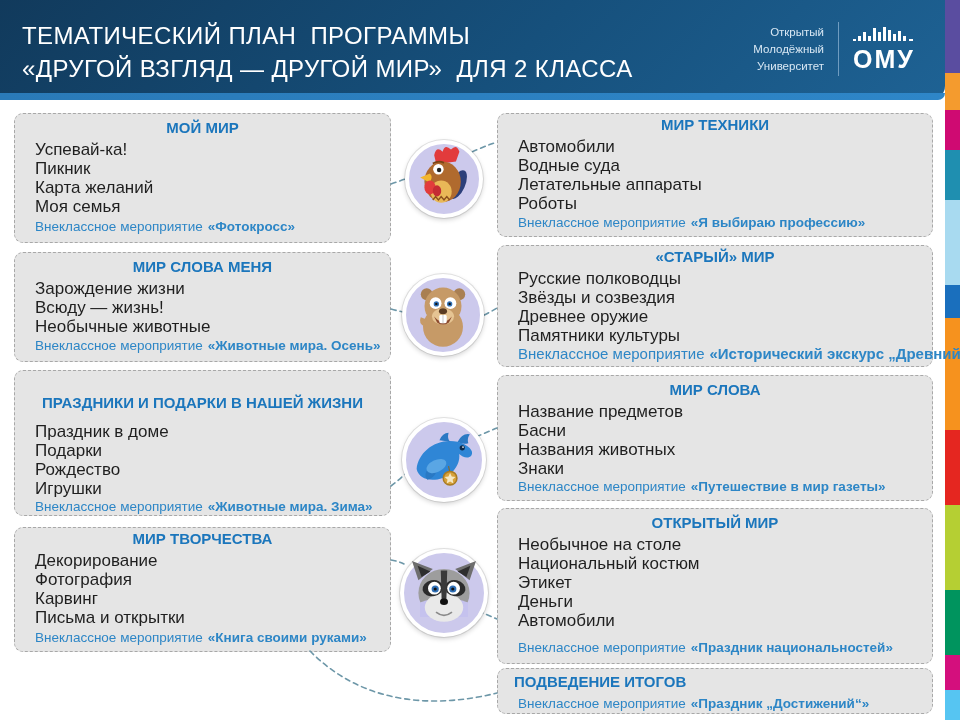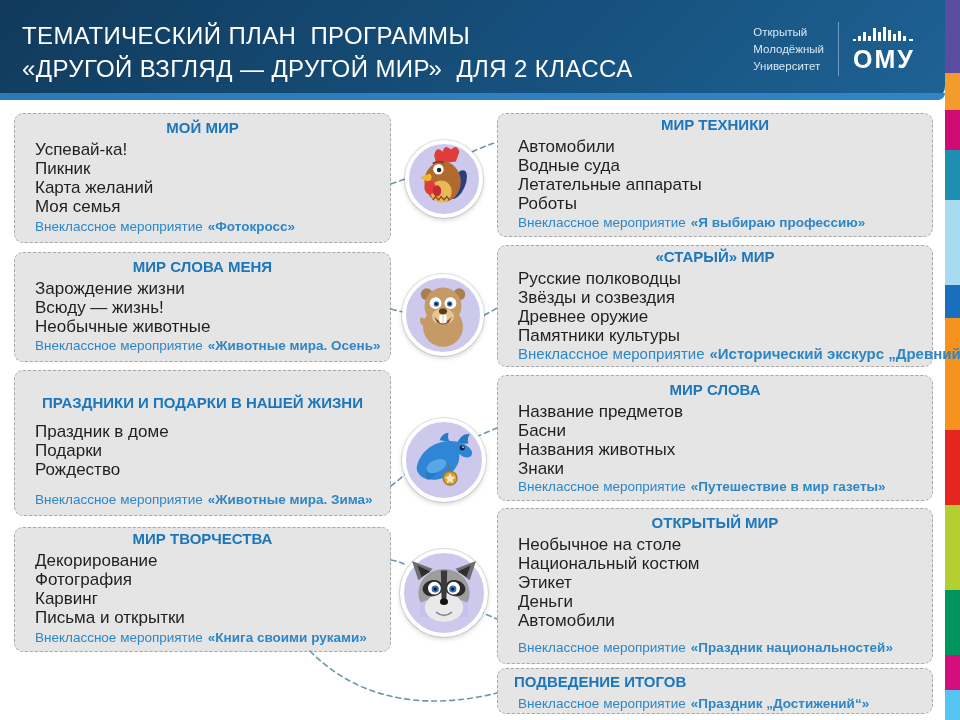--- a/index.html
+++ b/index.html
@@ -10,21 +10,21 @@
   
   .header{position:absolute;left:0;top:0;width:945px;height:100px;
           background:linear-gradient(135deg,#113a5c 0%,#16507c 55%,#1e6294 100%);
           border-radius:0 0 14px 0;}
   .header .accent{position:absolute;left:0;bottom:0;width:100%;height:7px;
           background:linear-gradient(90deg,#2a7ab8,#2e86c8);border-radius:0 0 14px 0;}
   .title{position:absolute;left:22px;top:19px;color:#ffffff;
          font-size:24px;font-weight:normal;letter-spacing:.4px;line-height:33px;
          white-space:pre-wrap;}
   .logo{position:absolute;right:30px;top:22px;display:flex;align-items:center;}
-  .logo .org{color:#d9e8f4;font-size:11.5px;line-height:17px;
+  .logo .org{color:#d9e8f4;font-size:11.5px;line-height:17px;text-align:right;
              white-space:pre-line;padding-right:14px;}
   .logo .sep{width:1px;height:54px;background:#6f9cc0;}
   .logo .omu{padding-left:14px;display:flex;flex-direction:column;align-items:center;}
   .logo .omu .abbr{color:#ffffff;font-size:25px;font-weight:bold;letter-spacing:2px;line-height:26px;}
 
   
   .stripe{position:absolute;right:0;top:0;width:15px;height:720px;display:flex;flex-direction:column;}
 
   
   .box{position:absolute;background:#e5e5e5;border:1px dashed #a8a8a8;border-radius:9px;
@@ -148,20 +148,21 @@
     <div class="item">Всюду — жизнь!</div>
     <div class="item">Необычные животные</div>
     <div class="ev"><span class="pre">Внеклассное мероприятие</span><b>«Животные мира. Осень»</b></div>
   </div>
 
   <div class="box" id="box-l3">
     <div class="box-title">ПРАЗДНИКИ И ПОДАРКИ В НАШЕЙ ЖИЗНИ</div>
     <div class="item">Праздник в доме</div>
     <div class="item">Подарки</div>
     <div class="item">Рождество</div>
+    <div class="item">Игрушки</div>
     <div class="ev"><span class="pre">Внеклассное мероприятие</span><b>«Животные мира. Зима»</b></div>
   </div>
 
   <div class="box tight" id="box-l4">
     <div class="box-title">МИР ТВОРЧЕСТВА</div>
     <div class="item">Декорирование</div>
     <div class="item">Фотография</div>
     <div class="item">Карвинг</div>
     <div class="item">Письма и открытки</div>
     <div class="ev"><span class="pre">Внеклассное мероприятие</span><b>«Книга своими руками»</b></div>

